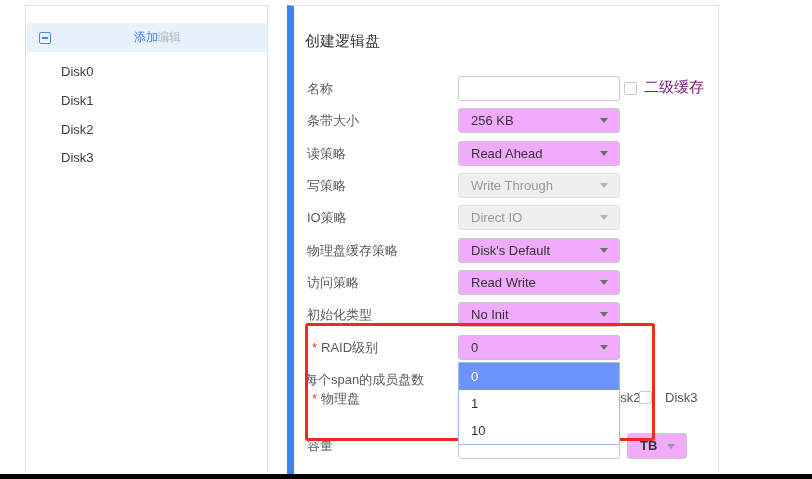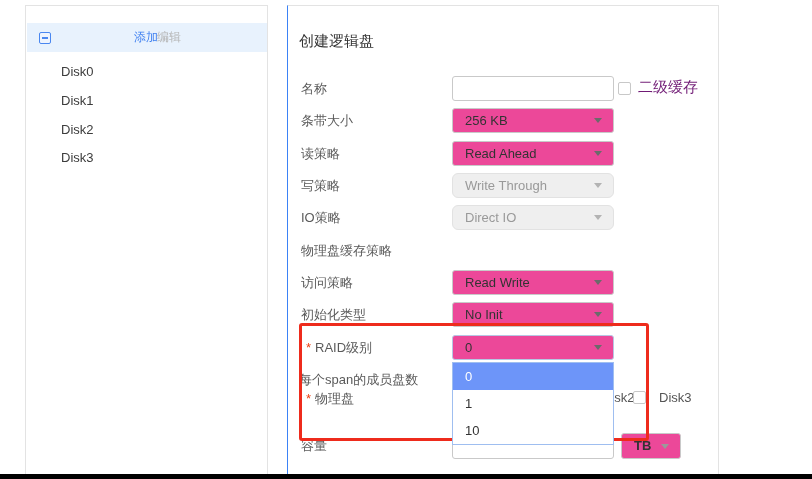--- a/index.html
+++ b/index.html
@@ -5,21 +5,21 @@
   * { margin:0; padding:0; box-sizing:border-box; }
   html,body { width:812px; height:479px; background:#fff; overflow:hidden;
               font-family:"Liberation Sans","DejaVu Sans",sans-serif; }
   .page { position:relative; width:812px; height:479px; background:#fff; }
 
   
   .sidebar { position:absolute; left:25px; top:5px; width:243px; height:470px;
              border-top:1px solid #e3e3e3; border-left:1px solid #e3e3e3; border-right:1px solid #e3e3e3;
              background:#fff; }
   .main    { position:absolute; left:287px; top:5px; width:432px; height:470px;
-             border-top:1px solid #e3e3e3; border-left:1px solid #3b82f6; border-right:1px solid #e3e3e3;
+             border-top:1px solid #e3e3e3; border-left:7px solid #3b82f6; border-right:1px solid #e3e3e3;
              background:#fff; }
   .black-bottom { position:absolute; left:0; top:474px; width:812px; height:5px; background:#000; z-index:30; }
 
   
   .tree-row { position:absolute; left:1px; top:17px; width:240px; height:29px;
               background:#e8f2fd; font-size:13px; color:#333; }
   .collapse-icon { position:absolute; left:12px; top:9px; width:12px; height:12px;
                    border:1px solid #4a87f0; border-radius:2px; background:#eef4fe; }
   .collapse-icon::after { content:""; position:absolute; left:2px; top:4px; width:6px; height:2px; background:#4a87f0; }
   .tree-label { position:absolute; left:32px; top:0; line-height:29px; }
@@ -34,25 +34,25 @@
   .form-row { position:absolute; left:0; width:523px; height:26px; }
   .flabel { position:absolute; left:13px; top:0; line-height:25px; font-size:13px; color:#5a5a5a; white-space:nowrap; }
   .req { color:#ed4014; margin-right:4px; }
 
   .text-input { position:absolute; left:164px; top:0; width:162px; height:25px;
                 border:1px solid #c9c9c9; border-radius:3px; background:#fff;
                 font-size:13px; color:#333; padding:0 10px; outline:none;
                 font-family:"Liberation Sans","DejaVu Sans",sans-serif; }
 
   .select { position:absolute; left:164px; top:0; width:162px; height:25px;
-            border:1px solid #c9c9c9; border-radius:3px; background:#ec4899; cursor:pointer; }
+            border:1px solid #c9c9c9; border-radius:3px; background:#f0abfc; cursor:pointer; }
   .sel-text { position:absolute; left:12px; top:0; line-height:23px; font-size:13px; color:#333; white-space:nowrap; }
   .caret { position:absolute; right:11px; top:9px; width:0; height:0;
            border-left:4px solid transparent; border-right:4px solid transparent; border-top:5px solid #6b6b6b; }
-  .select.disabled { background:#efefef; border-color:#e2e2e2; cursor:default;border-radius:6px; }
+  .select.disabled { background:#efefef; border-color:#e2e2e2; cursor:default; }
   .select.disabled .sel-text { color:#999; }
   .select.disabled .caret { border-top-color:#b3b3b3; }
   .select.focus { border-color:#b7c6e3; }
 
   .checkbox { position:absolute; width:13px; height:13px; border:1px solid #c8c8c8;
               border-radius:2px; background:#fff; cursor:pointer; }
   .cb-inline-label { position:absolute; line-height:15px; font-size:15px; color:#701a75;font-family:Liberation Mono, monospace; }
 
   
   .pd-pair { position:absolute; top:0; height:15px; }
@@ -126,20 +126,24 @@
     <div class="form-row" style="top:199px">
       <span class="flabel">IO策略</span>
       <div class="select disabled">
         <span class="sel-text">Direct IO</span>
         <span class="caret"></span>
       </div>
     </div>
 
     <div class="form-row" style="top:232px">
       <span class="flabel">物理盘缓存策略</span>
+      <div class="select">
+        <span class="sel-text">Disk's Default</span>
+        <span class="caret"></span>
+      </div>
     </div>
 
     <div class="form-row" style="top:264px">
       <span class="flabel">访问策略</span>
       <div class="select">
         <span class="sel-text">Read Write</span>
         <span class="caret"></span>
       </div>
     </div>
 

